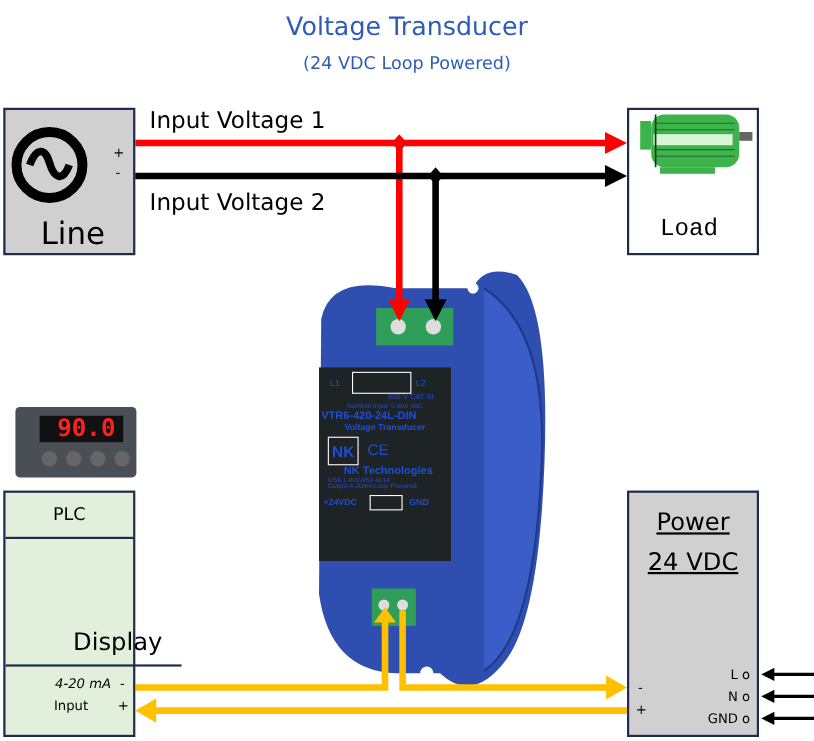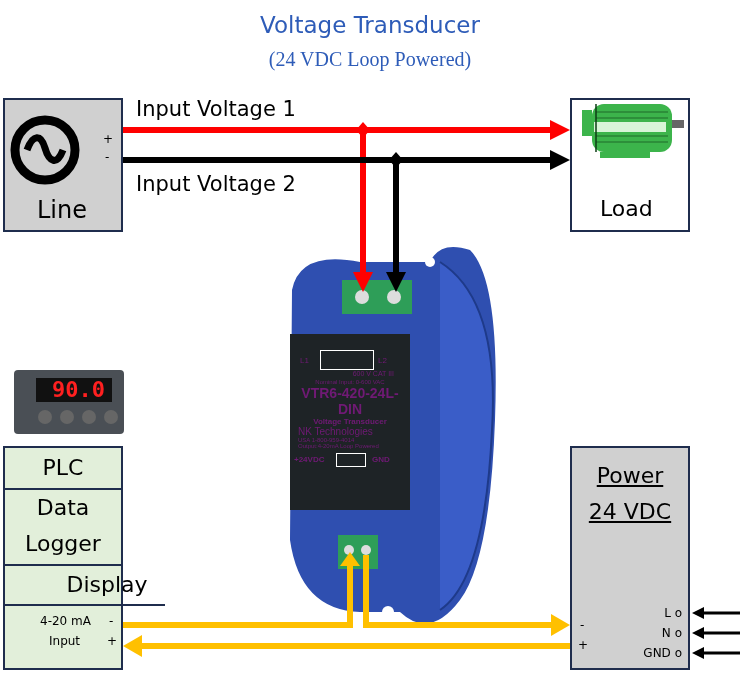--- a/index.html
+++ b/index.html
@@ -1,56 +1,56 @@
 <!DOCTYPE html>
 <html><head>
 <meta charset="utf-8">
 <style>
   html, body { margin:0; padding:0; background:#ffffff; }
   body { width:740px; height:674px; position:relative; overflow:hidden; font-family:"DejaVu Sans", sans-serif; }
   .title { position:absolute; left:0; width:740px; text-align:center; color:#2e5cb8; font-family:"DejaVu Sans", sans-serif; }
   #t1 { top:12px; font-size:23px; }
-  #t2 { top:48px; font-size:20px;font-family:Liberation Serif, serif; }
+  #t2 { top:48px; font-size:16px; }
   .box { position:absolute; border:2px solid #1f2d4d; box-sizing:border-box; }
   .gray { background:#d0d0d0; }
   .green { background:#e2efda; }
   .lbl { position:absolute; color:#000; font-family:"DejaVu Sans", sans-serif; }
   svg { position:absolute; left:0; top:0; }
   .small { font-size:12px; }
 </style>
 </head>
 <body>
 
 <div class="title" id="t1">Voltage Transducer</div>
 <div class="title" id="t2">(24 VDC Loop Powered)</div>
 
 <div class="box gray" style="left:3px;top:98px;width:120px;height:134px;">
   <svg width="116" height="100" viewBox="0 0 116 100">
     <circle cx="40" cy="50" r="30" fill="none" stroke="#000" stroke-width="9"></circle>
     <path d="M22 50 C28 34, 36 34, 40 48 C44 62, 52 66, 58 50" fill="none" stroke="#000" stroke-width="7"></path>
   </svg>
   <span class="lbl small" style="left:98px;top:32px;">+</span>
   <span class="lbl small" style="left:100px;top:50px;">-</span>
-  <span class="lbl" style="left:32px;top:96px;font-size:24px;">Line</span>
+  <span class="lbl" style="left:32px;top:96px;font-size:28px;">Line</span>
 </div>
 
 <div class="box" style="left:570px;top:98px;width:120px;height:134px;background:#fff;">
   <svg width="116" height="70" viewBox="0 0 116 70">
     <rect x="10" y="10" width="10" height="26" fill="#3cb44b"></rect>
     <rect x="20" y="4" width="80" height="48" rx="12" fill="#3cb44b"></rect>
     <rect x="22" y="22" width="72" height="10" fill="#d8f5d8"></rect>
     <line x1="24" y1="12" x2="96" y2="12" stroke="#1f6b2a" stroke-width="1"></line>
     <line x1="24" y1="18" x2="96" y2="18" stroke="#1f6b2a" stroke-width="1"></line>
     <line x1="24" y1="36" x2="96" y2="36" stroke="#1f6b2a" stroke-width="1"></line>
     <line x1="24" y1="42" x2="96" y2="42" stroke="#1f6b2a" stroke-width="1"></line>
     <line x1="24" y1="4" x2="24" y2="52" stroke="#0d3d14" stroke-width="1.5"></line>
     <rect x="100" y="20" width="12" height="8" fill="#666"></rect>
     <rect x="28" y="52" width="50" height="6" fill="#3cb44b"></rect>
   </svg>
-  <span class="lbl" style="left:28px;top:96px;font-size:22px;">Load</span>
+  <span class="lbl" style="left:28px;top:96px;font-size:22px;font-family:Liberation Mono, monospace;">Load</span>
 </div>
 
 <svg width="740" height="674" viewBox="0 0 740 674">
   <defs>
     <marker id="arR" markerWidth="6" markerHeight="6" refX="3" refY="3" orient="auto">
         <path d="M0,0 L6,3 L0,6 z" fill="#ff0000"></path>
       </marker>
   </defs>
 
   <g>
@@ -97,54 +97,57 @@
     <line x1="740" y1="633" x2="700" y2="633" stroke="#000" stroke-width="3"></line>
     <polygon points="704,627 692,633 704,639" fill="#000"></polygon>
     <line x1="740" y1="653" x2="700" y2="653" stroke="#000" stroke-width="3"></line>
     <polygon points="704,647 692,653 704,659" fill="#000"></polygon>
   </g>
 </svg>
 
 <span class="lbl" style="left:136px;top:97px;font-size:21px;">Input Voltage 1</span>
 <span class="lbl" style="left:136px;top:172px;font-size:21px;text-align:center;">Input Voltage 2</span>
 
-<div style="position:absolute;left:292px;top:350px;width:116px;color:#701a75;font-family:'Liberation Sans',sans-serif;">
+<div style="position:absolute;left:292px;top:338px;width:116px;color:#1d4ed8;font-family:'Liberation Sans',sans-serif;">
   <div style="font-size:8px;position:relative;height:20px;">
     <span style="position:absolute;left:8px;top:6px;">L1</span>
     <span style="position:absolute;left:28px;top:0;width:52px;height:18px;border:1px solid #fff;"></span>
     <span style="position:absolute;left:86px;top:6px;">L2</span>
   </div>
   <div style="font-size:7px;text-align:right;padding-right:14px;">600 V CAT III</div>
   <div style="font-size:6px;text-align:center;margin-top:2px;">Nominal Input: 0-600 VAC</div>
-  <div style="font-size:14px;font-weight:bold;text-align:center;">VTR6-420-24L-DIN</div>
+  <div style="font-size:10px;font-weight:bold;">VTR6-420-24L-DIN</div>
   <div style="font-size:8px;font-weight:bold;text-align:center;">Voltage Transducer</div>
-  <div style="font-size:10px;font-weight:normal;padding-left:6px;">NK Technologies</div>
+  <div style="height:30px;position:relative;">
+    <span style="position:absolute;left:6px;top:4px;width:26px;height:24px;border:1.5px solid #fff;font-size:14px;font-weight:bold;text-align:center;line-height:24px;">NK</span>
+    <span style="position:absolute;left:42px;top:8px;font-size:14px;">CE</span>
+  </div>
+  <div style="font-size:10px;font-weight:bold;padding-left:6px;text-align:center;">NK Technologies</div>
   <div style="font-size:6px;padding-left:6px;">USA 1-800-959-4014</div>
   <div style="font-size:6px;padding-left:6px;">Output:4-20mA Loop Powered</div>
   <div style="font-size:8px;font-weight:bold;margin-top:4px;position:relative;height:14px;">
     <span style="position:absolute;left:2px;top:2px;">+24VDC</span>
     <span style="position:absolute;left:44px;top:0;width:28px;height:12px;border:1px solid #fff;"></span>
     <span style="position:absolute;left:80px;top:2px;text-align:center;">GND</span>
   </div>
 </div>
 
 <div style="position:absolute;left:14px;top:370px;width:110px;height:64px;background:#4a4f55;border-radius:4px;">
   <div style="position:absolute;left:22px;top:8px;width:76px;height:24px;background:#111;"></div>
   <span style="position:absolute;left:38px;top:7px;color:#ff2020;font-family:'DejaVu Sans Mono',monospace;font-size:22px;font-weight:bold;">90.0</span>
   <span style="position:absolute;left:24px;top:40px;width:14px;height:14px;border-radius:50%;background:#666;"></span>
   <span style="position:absolute;left:46px;top:40px;width:14px;height:14px;border-radius:50%;background:#666;"></span>
   <span style="position:absolute;left:68px;top:40px;width:14px;height:14px;border-radius:50%;background:#666;"></span>
   <span style="position:absolute;left:90px;top:40px;width:14px;height:14px;border-radius:50%;background:#666;"></span>
 </div>
 
 <div class="box green" style="left:3px;top:446px;width:120px;height:224px;">
-  <div style="position:absolute;left:0;top:0;width:116px;height:40px;border-bottom:2px solid #1f2d4d;text-align:center;font-size:22px;line-height:40px;">PLC</div>
-  <div style="position:absolute;left:0;top:42px;width:116px;height:74px;border-bottom:2px solid #1f2d4d;text-align:center;font-size:22px;line-height:36px;">Data Logger</div>
+  <div style="position:absolute;left:0;top:0;width:116px;height:40px;border-bottom:2px solid #1f2d4d;text-align:center;font-size:16px;line-height:40px;">PLC</div>
   <div style="position:absolute;left:0;top:118px;width:116px;height:38px;border-bottom:2px solid #1f2d4d;text-align:center;font-size:22px;line-height:38px;padding-left:44px;">Display</div>
-  <span class="lbl small" style="left:35px;top:166px;">4-20 mA</span>
+  <span class="lbl small" style="left:45px;top:166px;font-style:italic;">4-20 mA</span>
   <span class="lbl small" style="left:104px;top:166px;">-</span>
   <span class="lbl small" style="left:44px;top:186px;">Input</span>
   <span class="lbl small" style="left:102px;top:186px;">+</span>
 </div>
 
 <div class="box gray" style="left:570px;top:446px;width:120px;height:224px;">
   <div style="position:absolute;left:0;top:10px;width:116px;text-align:center;font-size:22px;line-height:36px;text-decoration:underline;">
     <div>Power</div>
     <div>24 VDC</div>
   </div>

